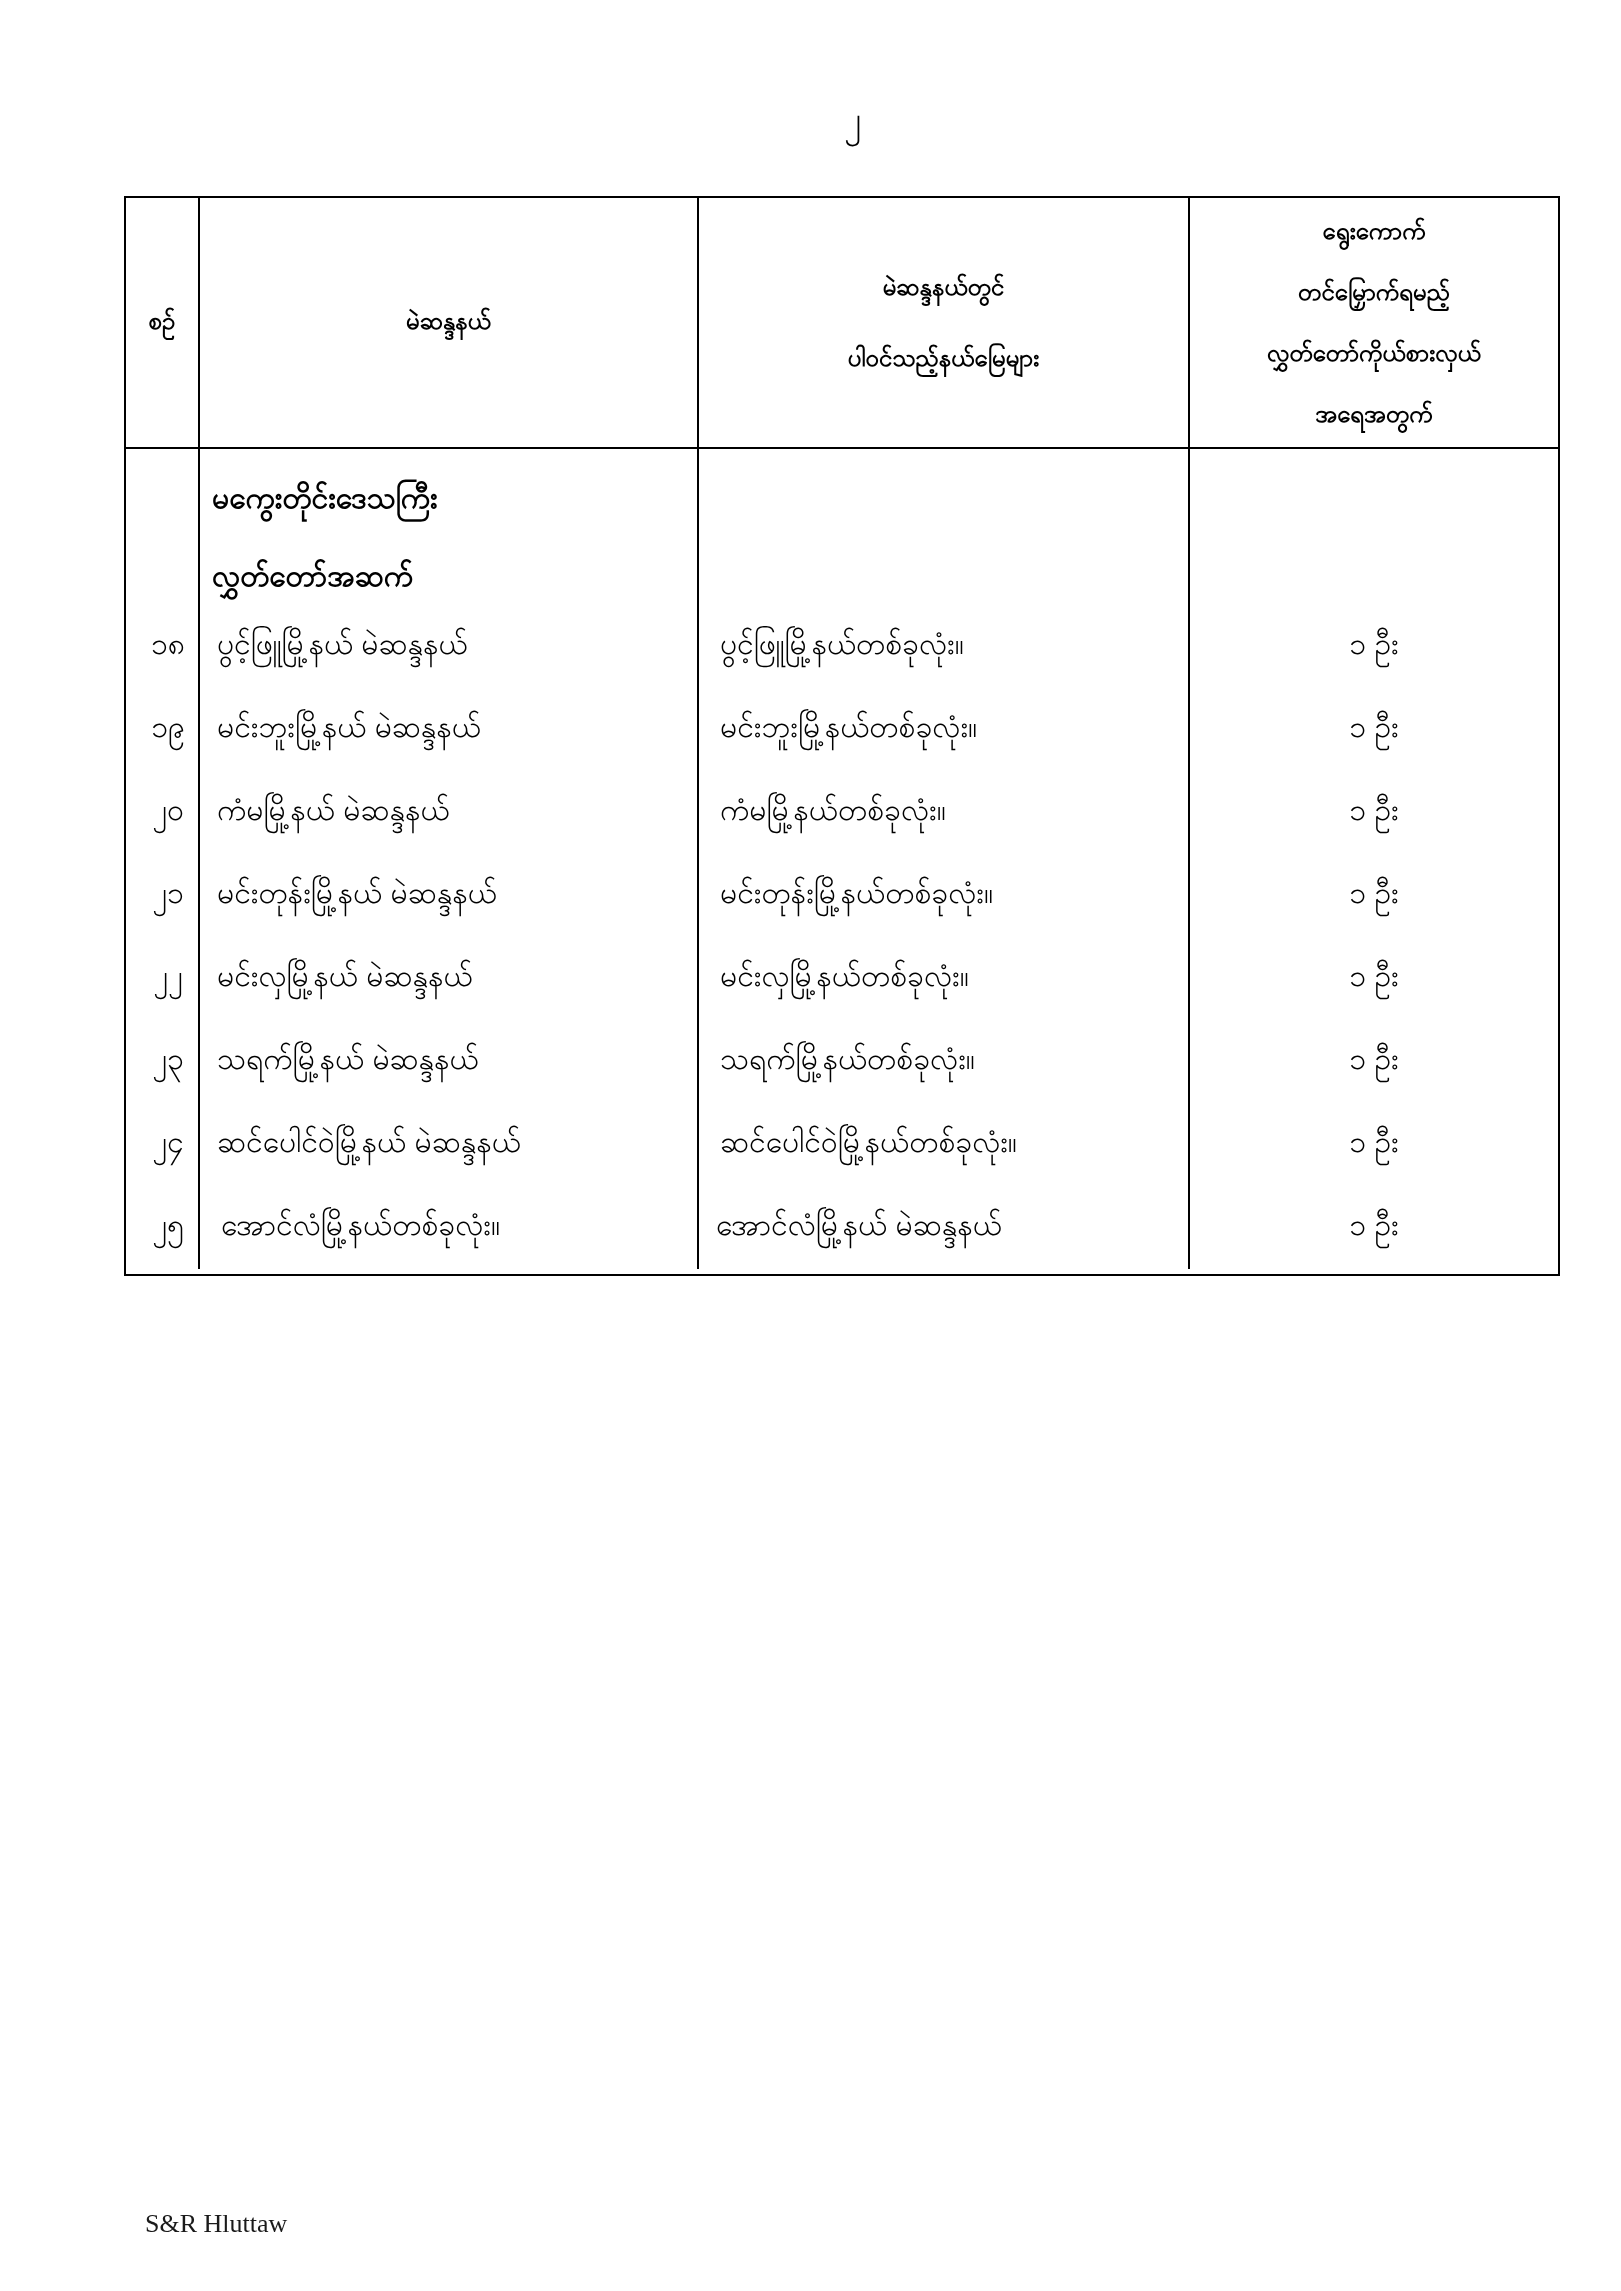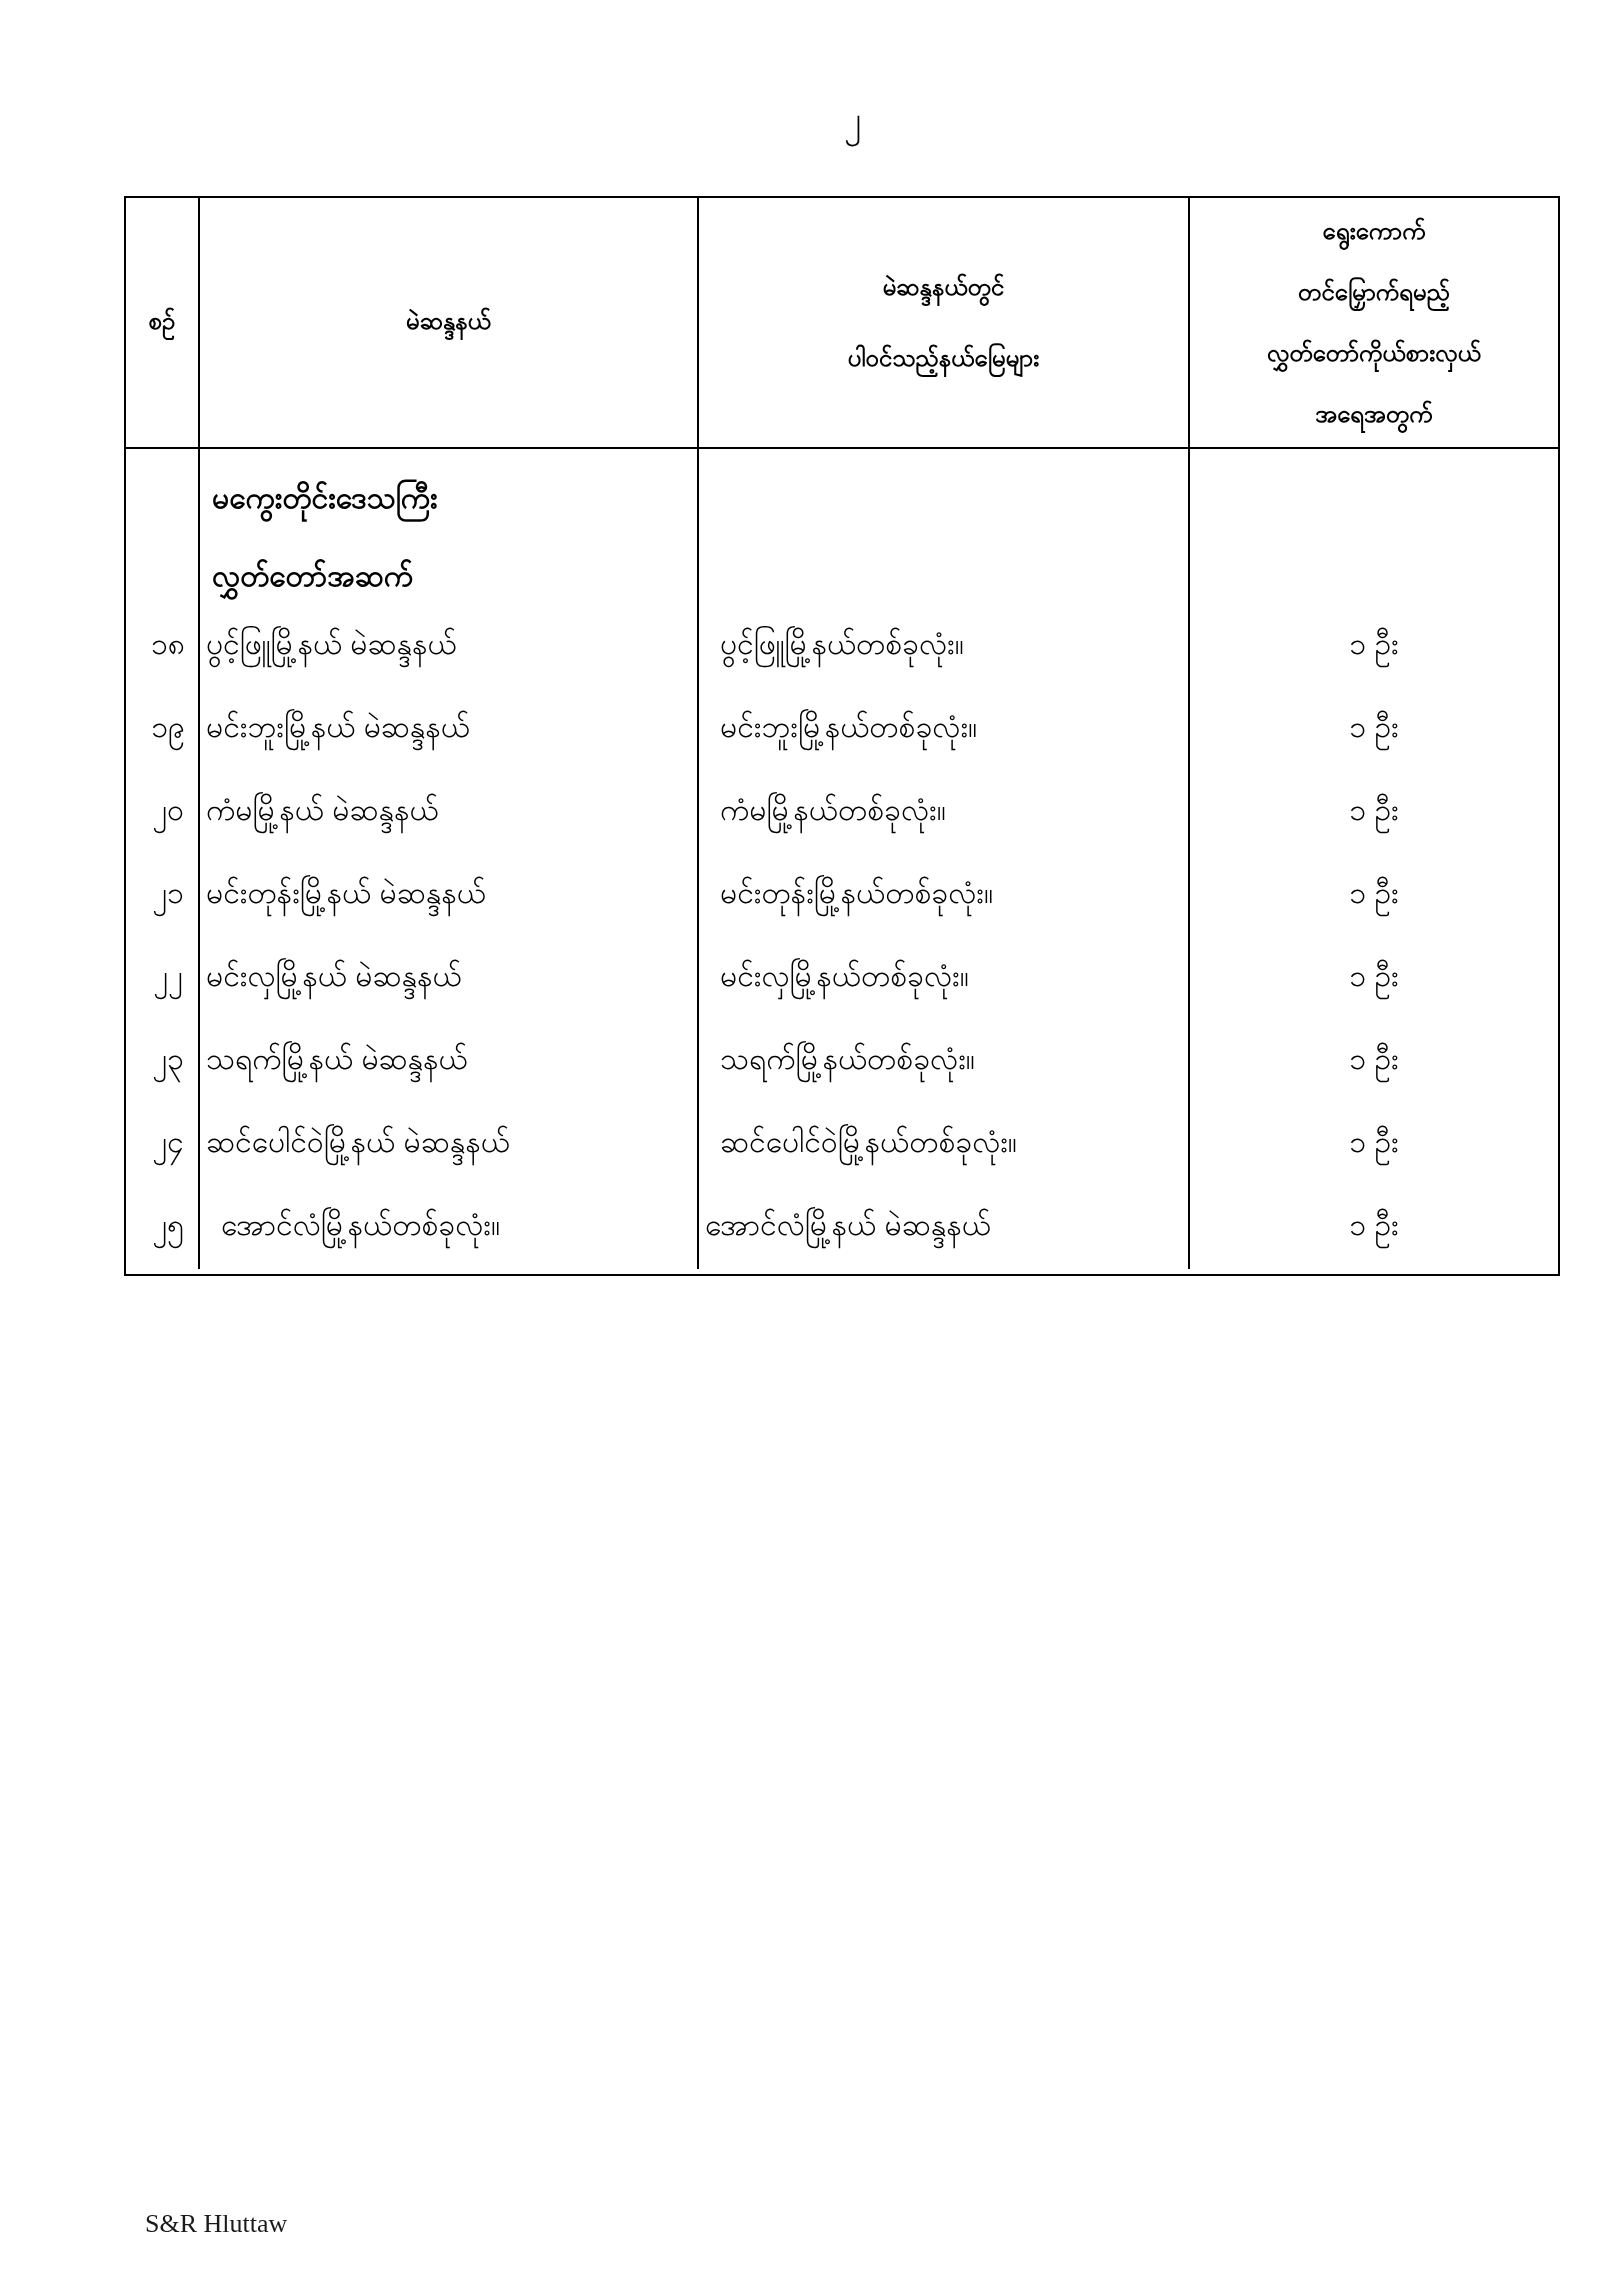--- a/index.html
+++ b/index.html
@@ -62,21 +62,21 @@
     grid-template-rows: 156px repeat(8, 83px);
     height: 822px;
   }
   .td {
     display: flex;
     align-items: center;
     font-size: 30px;
     box-sizing: border-box;
   }
   .td.c-no { justify-content: center; margin-left: 12px; }
-  .td.c-name { padding-left: 6px; }
+  .td.c-name { padding-left: 17px; }
   .td.c-area { padding-left: 21px; }
   .td.c-count { justify-content: center; }
   .section-cell {
     display: block;
     padding-top: 9.8px;
     padding-left: 12px;
     font-weight: bold;
     font-size: 30px;
     line-height: 78px;
     box-sizing: border-box;

